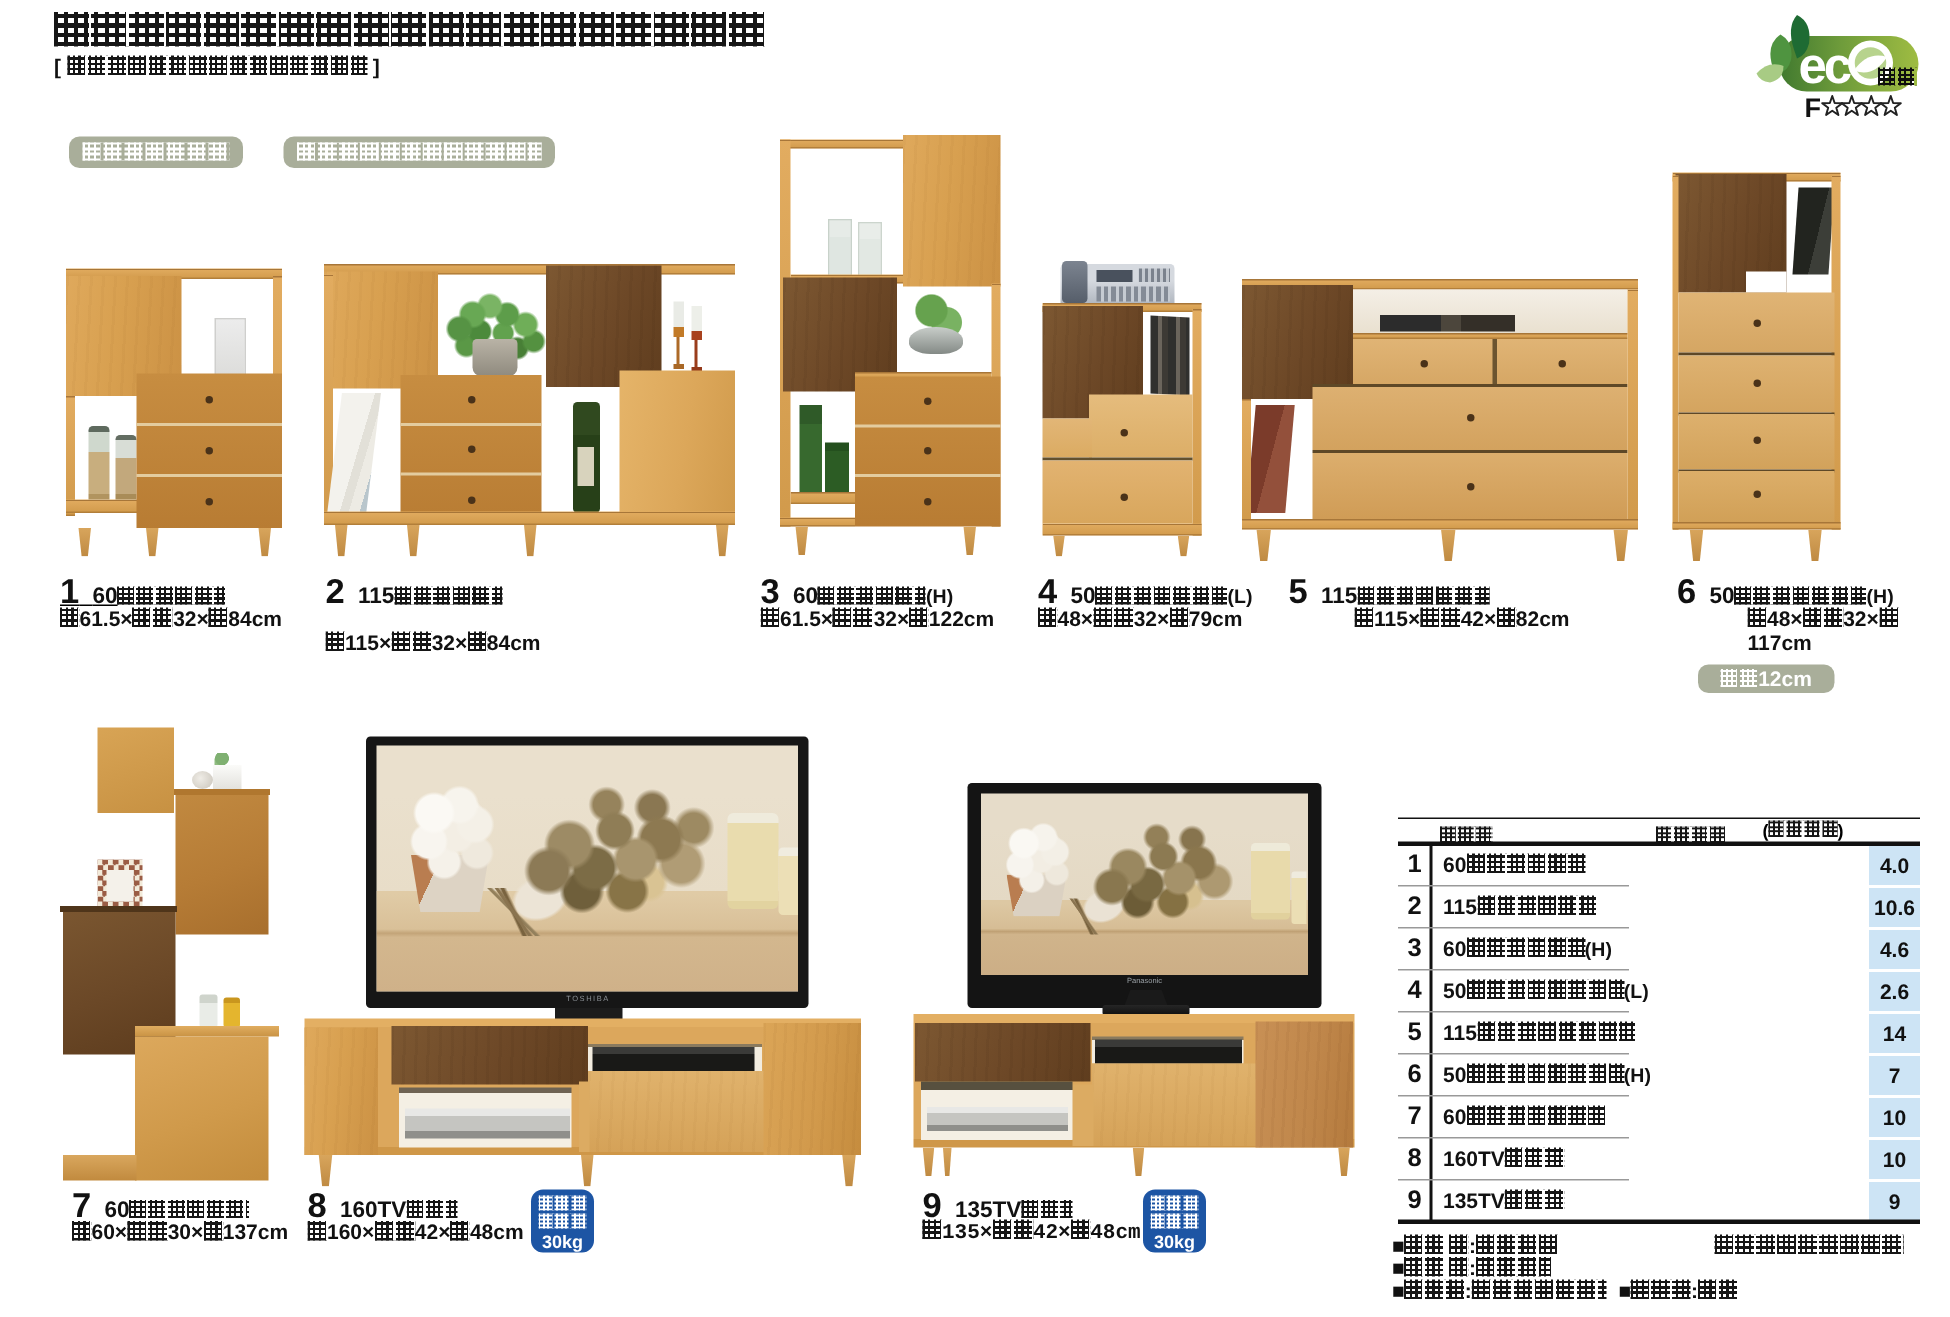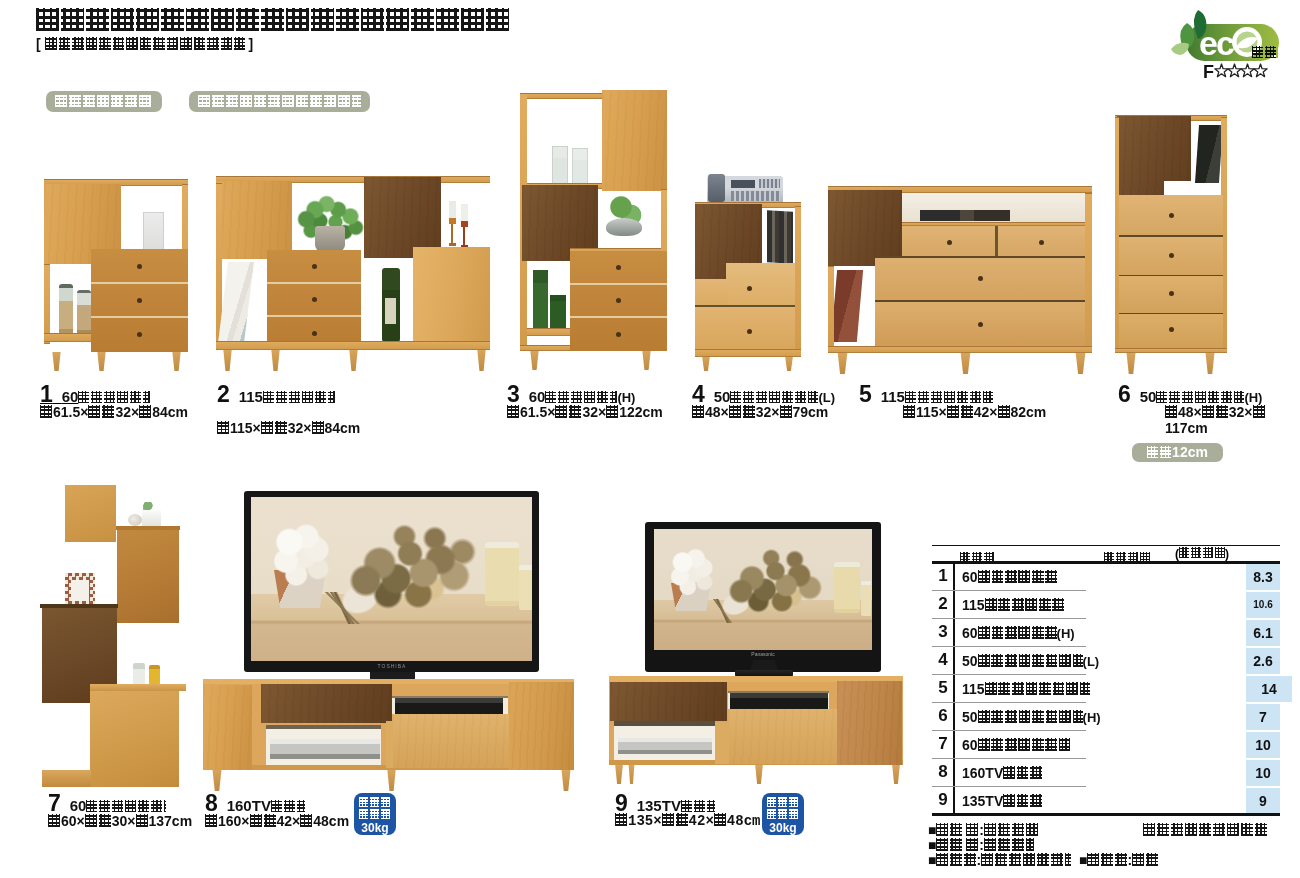--- a/index.html
+++ b/index.html
@@ -532,41 +532,41 @@
 <div class="ab" style="left:0;top:16px;width:348px;height:2.5px;background:#111;"></div>
 </div>
 
 <div class="ab" style="left:932px;top:563px;width:348px;height:252px;">
 
 <div class="ab" style="left:21px;top:0;width:1.5px;height:252px;background:#111;"></div>
 
 <div class="ab" style="left:2px;top:3px;width:18px;text-align:center;font-weight:bold;font-size:17px;color:#111;">1</div>
 <div class="ab" style="left:30px;top:5px;"><span style="font-weight:bold;font-size:14px;color:#111;">60</span><span class="k" style="--e:13.5px;width:79px;"></span></div>
 <div class="ab" style="left:0;top:27px;width:154px;height:1px;background:#999;"></div>
-<div class="ab" style="left:314px;top:1px;width:34px;height:26px;background:#cde4f5;text-align:center;font-weight:bold;font-size:14px;color:#111;line-height:26px;">8.3</div>
+<div class="ab" style="left:314px;top:1px;width:34px;height:26px;background:#cde4f5;text-align:center;font-weight:bold;font-size:14px;color:#111;line-height:26px;">4.0</div>
 
 <div class="ab" style="left:2px;top:31px;width:18px;text-align:center;font-weight:bold;font-size:17px;color:#111;">2</div>
 <div class="ab" style="left:30px;top:33px;"><span style="font-weight:bold;font-size:14px;color:#111;">115</span><span class="k" style="--e:13.5px;width:79px;"></span></div>
 <div class="ab" style="left:0;top:55px;width:154px;height:1px;background:#999;"></div>
-<div class="ab" style="left:314px;top:29px;width:34px;height:26px;background:#cde4f5;text-align:center;font-weight:bold;font-size:10px;color:#111;line-height:26px;">10.6</div>
+<div class="ab" style="left:314px;top:29px;width:34px;height:26px;background:#cde4f5;text-align:center;font-weight:bold;font-size:14px;color:#111;line-height:26px;">10.6</div>
 
 <div class="ab" style="left:2px;top:59px;width:18px;text-align:center;font-weight:bold;font-size:17px;color:#111;">3</div>
 <div class="ab" style="left:30px;top:61px;"><span style="font-weight:bold;font-size:14px;color:#111;">60</span><span class="k" style="--e:13.5px;width:79px;"></span><span style="font-weight:bold;font-size:13px;color:#111;">(H)</span></div>
 <div class="ab" style="left:0;top:83px;width:154px;height:1px;background:#999;"></div>
-<div class="ab" style="left:314px;top:57px;width:34px;height:26px;background:#cde4f5;text-align:center;font-weight:bold;font-size:14px;color:#111;line-height:26px;">6.1</div>
+<div class="ab" style="left:314px;top:57px;width:34px;height:26px;background:#cde4f5;text-align:center;font-weight:bold;font-size:14px;color:#111;line-height:26px;">4.6</div>
 
 <div class="ab" style="left:2px;top:87px;width:18px;text-align:center;font-weight:bold;font-size:17px;color:#111;">4</div>
 <div class="ab" style="left:30px;top:89px;"><span style="font-weight:bold;font-size:14px;color:#111;">50</span><span class="k" style="--e:13.5px;width:105px;"></span><span style="font-weight:bold;font-size:13px;color:#111;">(L)</span></div>
 <div class="ab" style="left:0;top:111px;width:154px;height:1px;background:#999;"></div>
 <div class="ab" style="left:314px;top:85px;width:34px;height:26px;background:#cde4f5;text-align:center;font-weight:bold;font-size:14px;color:#111;line-height:26px;">2.6</div>
 
 <div class="ab" style="left:2px;top:115px;width:18px;text-align:center;font-weight:bold;font-size:17px;color:#111;">5</div>
 <div class="ab" style="left:30px;top:117px;"><span style="font-weight:bold;font-size:14px;color:#111;">115</span><span class="k" style="--e:13.5px;width:105px;"></span></div>
 <div class="ab" style="left:0;top:139px;width:154px;height:1px;background:#999;"></div>
-<div class="ab" style="left:314px;top:113px;width:46px;height:26px;background:#cde4f5;text-align:center;font-weight:bold;font-size:14px;color:#111;line-height:26px;">14</div>
+<div class="ab" style="left:314px;top:113px;width:34px;height:26px;background:#cde4f5;text-align:center;font-weight:bold;font-size:14px;color:#111;line-height:26px;">14</div>
 
 <div class="ab" style="left:2px;top:143px;width:18px;text-align:center;font-weight:bold;font-size:17px;color:#111;">6</div>
 <div class="ab" style="left:30px;top:145px;"><span style="font-weight:bold;font-size:14px;color:#111;">50</span><span class="k" style="--e:13.5px;width:105px;"></span><span style="font-weight:bold;font-size:13px;color:#111;">(H)</span></div>
 <div class="ab" style="left:0;top:167px;width:154px;height:1px;background:#999;"></div>
 <div class="ab" style="left:314px;top:141px;width:34px;height:26px;background:#cde4f5;text-align:center;font-weight:bold;font-size:14px;color:#111;line-height:26px;">7</div>
 
 <div class="ab" style="left:2px;top:171px;width:18px;text-align:center;font-weight:bold;font-size:17px;color:#111;">7</div>
 <div class="ab" style="left:30px;top:173px;"><span style="font-weight:bold;font-size:14px;color:#111;">60</span><span class="k" style="--e:13.5px;width:92px;"></span></div>
 <div class="ab" style="left:0;top:195px;width:154px;height:1px;background:#999;"></div>
 <div class="ab" style="left:314px;top:169px;width:34px;height:26px;background:#cde4f5;text-align:center;font-weight:bold;font-size:14px;color:#111;line-height:26px;">10</div>

